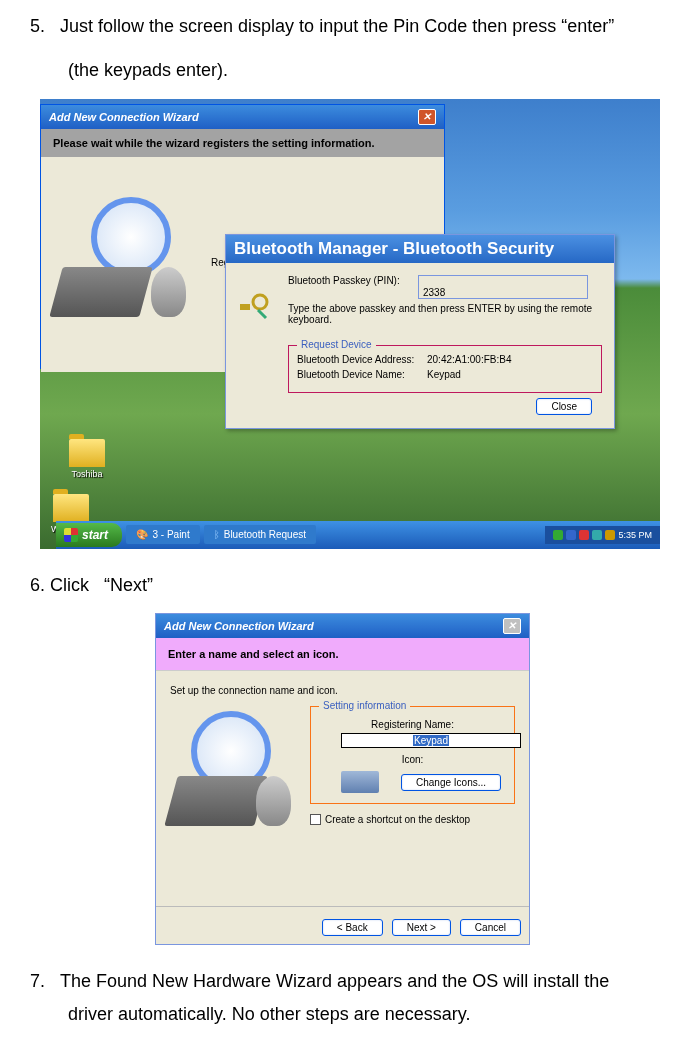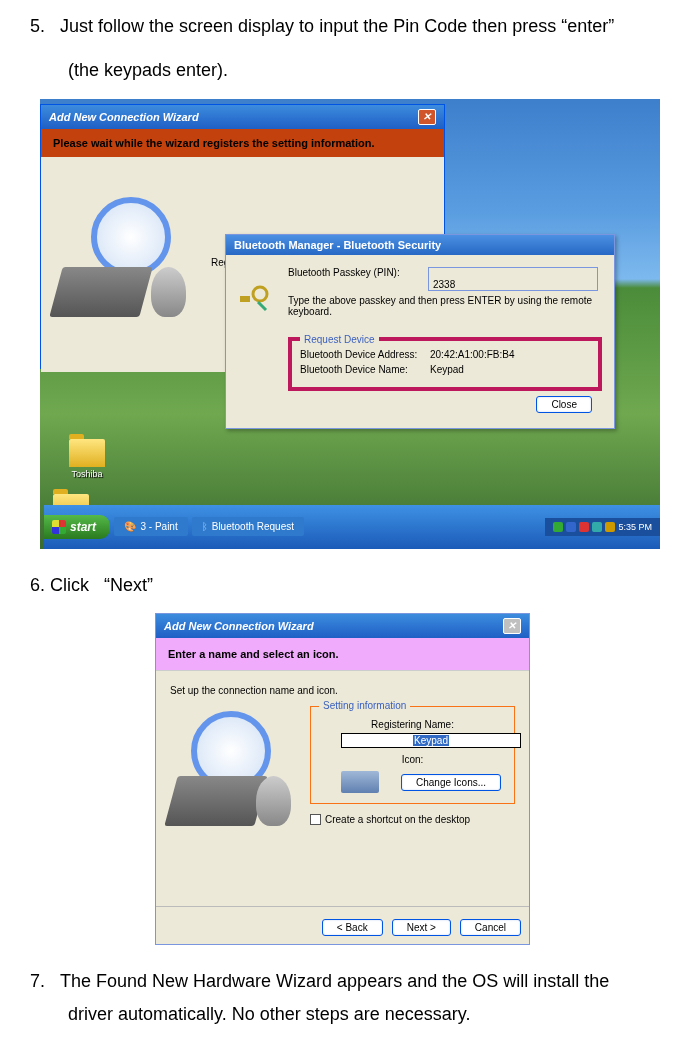--- a/index.html
+++ b/index.html
@@ -48,21 +48,21 @@
       width: 18px; height: 16px;
       background: #d0552a;
       border: 1px solid #fff;
       color: #fff;
       font-size: 10px;
       text-align: center;
       line-height: 14px;
       border-radius: 2px;
     }
     .wizard1-body {
-      background: #c2410c;
+      background: #a3a3a3;
       margin: 0;
       padding: 8px 12px;
       font-size: 11px;
       font-weight: bold;
     }
     .wizard1-content {
       background: #ece9d8;
       padding: 12px;
       height: 215px;
       position: relative;
@@ -107,45 +107,45 @@
       width: 390px;
       height: 195px;
       background: #ece9d8;
       border: 1px solid #7a96df;
       box-shadow: 2px 2px 4px rgba(0,0,0,0.3);
     }
     .bt-titlebar {
       background: linear-gradient(to bottom, #4b90e2, #2668c5);
       color: #fff;
       padding: 4px 8px;
-      font-size: 11px;
+      font-size: 17px;
       font-weight: bold;
     }
     .bt-body {
       padding: 12px 12px 8px 12px;
       font-size: 10px;
       position: relative;
       height: 172px;
     }
     .bt-icon {
       position: absolute;
       left: 12px; top: 25px;
       width: 32px; height: 32px;
     }
-    .bt-row { display: flex; margin-bottom: 4px; padding-left: 50px; gap: 10px; }
+    .bt-row { display: flex; margin-bottom: 4px; padding-left: 50px; }
     .bt-label { width: 130px; }
     .bt-input {
       border: 1px solid #7a96df;
       padding: 11px 4px;
       width: 170px;
       height: 16px;
       font-size: 10px;
     }
     .fieldset {
-      border: 4px solid #be185d;
+      border: 1px solid #be185d;
       margin: 6px 0 0 50px;
       padding: 8px;
       position: relative;
     }
     .legend {
       position: absolute;
       top: -7px; left: 8px;
       background: #ece9d8;
       padding: 0 4px;
       font-size: 10px;
@@ -182,22 +182,22 @@
       width: 15px; height: 5px;
       background: #e0b020;
       border-radius: 2px 2px 0 0;
     }
     .folder-label { color: #fff; font-size: 9px; margin-top: 2px; text-shadow: 1px 1px 1px #000; }
     .f1 { left: 26px; top: 340px; }
     .f2 { left: 10px; top: 395px; }
 
     .taskbar {
       position: absolute;
-      bottom: 0; left: 4px; right: 0;
-      height: 44px;
+      bottom: 0; left: 16px; right: 0;
+      height: 28px;
       background: linear-gradient(to bottom, #3e91e4, #1b5bb8);
       display: flex;
       align-items: center;
     }
     .start-btn {
       background: linear-gradient(to bottom, #54b948, #2a7a1f);
       color: #fff;
       font-weight: bold;
       font-style: italic;
       font-size: 12px;

